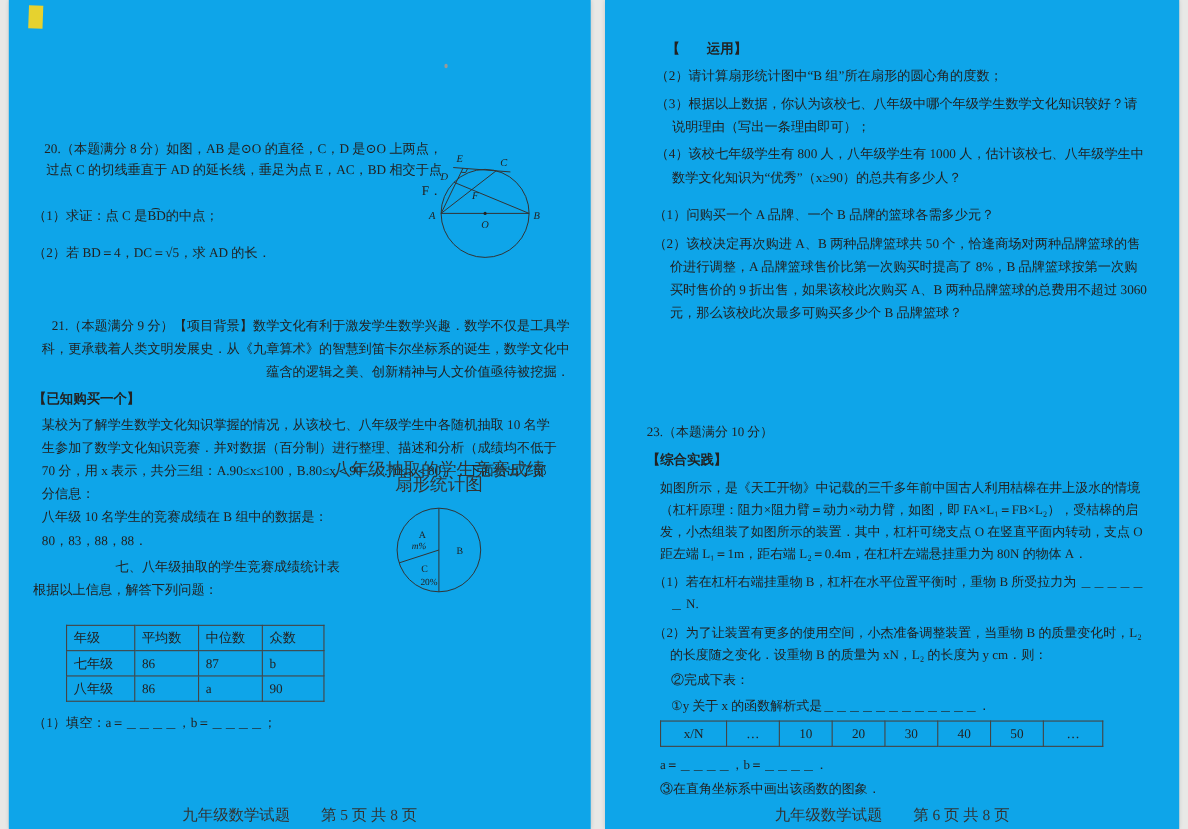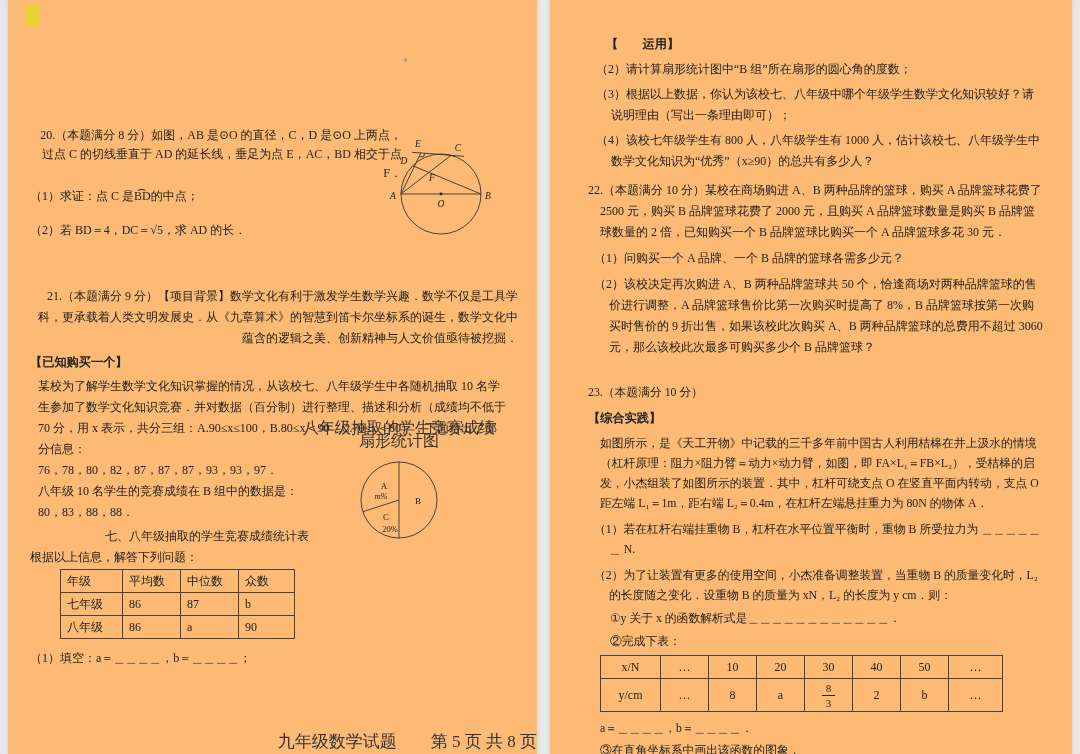--- a/index.html
+++ b/index.html
@@ -2,21 +2,21 @@
 <html><head>
 <meta charset="utf-8">
 <style>
   html,body{margin:0;padding:0;}
   body{
     width:1080px;height:754px;position:relative;overflow:hidden;
     background:#e8e8e6;color:#222;
     font-family:"Liberation Serif","DejaVu Serif",serif;
   }
   .canvas{position:absolute;inset:0;}
-  .page{position:absolute;top:0;height:754px;background:#fdba74;box-shadow:0 0 4px rgba(0,0,0,.14);}
+  .page{position:absolute;top:0;height:754px;background:#0ea5e9;box-shadow:0 0 4px rgba(0,0,0,.14);}
   .page-left{left:8px;width:529px;}
   .page-right{left:550px;width:522px;}
 
   p{margin:0;font-size:12px;line-height:21px;}
   .blk{position:absolute;}
   .hang8{padding-left:8px;text-indent:-8px;text-align:right;}
   .hang12{padding-left:12px;text-indent:-12px;}
   .hang15{padding-left:15px;text-indent:-15px;}
   .bold-head{font-weight:700;font-family:"Liberation Sans","DejaVu Sans",sans-serif;font-size:12.2px;}
 
@@ -27,21 +27,21 @@
   #q20 .it2{margin-top:15px;}
   #q20-fig{left:376px;top:128px;width:124px;height:118px;}
 
   #q21{left:22px;top:286px;width:488px;}
   #q21 .sec-title{margin:3px 0;}
   #q21 .survey{margin-left:8px;width:470px;}
   #q21 .score-line{margin-left:8px;width:272px;}
   #q21 .table-title{margin:3px 0 0 75px;}
   #q21 .fill-item{margin-top:9px;}
 
-  .stats-table{border-collapse:collapse;margin:1px 0 0 30px;}
+  .stats-table{border-collapse:collapse;margin:21px 0 0 30px;}
   .stats-table td{border:1px solid #444;font-size:12px;height:22px;padding:0 6px;line-height:14px;}
 
   #pie-block{left:292px;top:421px;width:198px;}
   .pie-caption{font-size:16px;line-height:13px;text-align:center;color:#333;}
   .pie-svg{display:block;margin:4px auto 0;}
 
   
   #r-run{left:40px;top:34px;width:452px;}
   #r-run .sec-title{margin-left:16px;}
   #r-run .q-item{margin:4px 0 0 6px;}
@@ -56,21 +56,21 @@
   #r-q23 .ab-line{margin:6px 0 0 12px;}
   #r-q23 .draw-line{margin:2px 0 0 12px;}
 
   .func-table{border-collapse:collapse;table-layout:fixed;margin:4px 0 0 12px;}
   .func-table td{border:1px solid #444;font-size:12px;text-align:center;height:22px;padding:0;}
   .ft-row2 td{height:32px;}
   .frac{display:inline-flex;flex-direction:column;align-items:center;vertical-align:middle;line-height:12px;font-size:11px;}
   .frac-num{border-bottom:1px solid #222;padding:0 4px 1px;}
   .frac-den{padding-top:1px;}
 
-  .page-footer{position:absolute;top:735px;left:0;width:100%;text-align:right;font-size:17px;color:#333;line-height:14px;}
+  .page-footer{position:absolute;top:735px;left:0;width:100%;text-align:center;font-size:14px;color:#333;line-height:14px;}
 
   .corner-mark{position:absolute;left:18px;top:5px;width:13px;height:21px;background:#e6d22f;transform:rotate(2deg);}
   .scan-speck{position:absolute;left:396px;top:58px;width:3px;height:4px;background:#9a9a98;border-radius:50%;}
 
   svg line,svg circle.outline,svg path,svg polyline{stroke:#333;stroke-width:0.9;fill:none;}
   svg text{fill:#222;font-family:"Liberation Serif","DejaVu Serif",serif;}
 </style>
 </head>
 <body>
 
@@ -103,21 +103,20 @@
         <text x="9" y="71" font-size="9.5" font-style="italic" text-anchor="middle">A</text>
         <text x="104" y="71" font-size="9.5" font-style="italic" text-anchor="middle">B</text>
         <text x="57" y="79" font-size="9.5" font-style="italic" text-anchor="middle">O</text>
       </svg>
     </div>
 
     <section class="blk" id="q21">
       <p class="hang8">21.（本题满分 9 分）【项目背景】数学文化有利于激发学生数学兴趣．数学不仅是工具学科，更承载着人类文明发展史．从《九章算术》的智慧到笛卡尔坐标系的诞生，数学文化中蕴含的逻辑之美、创新精神与人文价值亟待被挖掘．</p>
       <p class="sec-title bold-head">【已知购买一个】</p>
       <p class="survey">某校为了解学生数学文化知识掌握的情况，从该校七、八年级学生中各随机抽取 10 名学生参加了数学文化知识竞赛．并对数据（百分制）进行整理、描述和分析（成绩均不低于 70 分，用 x 表示，共分三组：A.90≤x≤100，B.80≤x＜90，C.70≤x＜80），下面给出了部分信息：</p>
-      <p class="score-line">76，78，80，82，87，87，87，93，93，97．</p>
       <p class="score-line">八年级 10 名学生的竞赛成绩在 B 组中的数据是：</p>
       <p class="score-line">80，83，88，88．</p>
       <p class="table-title">七、八年级抽取的学生竞赛成绩统计表</p>
       <p>根据以上信息，解答下列问题：</p>
 
       <table class="stats-table">
         <colgroup>
             <col style="width:62px">
             <col style="width:58px">
             <col style="width:58px">
@@ -169,33 +168,32 @@
   <div class="page page-right">
 
     <section class="blk" id="r-run">
       <p class="sec-title bold-head">【　　运用】</p>
       <p class="q-item hang15">（2）请计算扇形统计图中“B 组”所在扇形的圆心角的度数；</p>
       <p class="q-item hang15">（3）根据以上数据，你认为该校七、八年级中哪个年级学生数学文化知识较好？请说明理由（写出一条理由即可）；</p>
       <p class="q-item hang15">（4）该校七年级学生有 800 人，八年级学生有 1000 人，估计该校七、八年级学生中数学文化知识为“优秀”（x≥90）的总共有多少人？</p>
     </section>
 
     <section class="blk" id="r-q22">
-      <p class="hang12">22.（本题满分 10 分）某校在商场购进 A、B 两种品牌的篮球，购买 A 品牌篮球花费了 2500 元，购买 B 品牌篮球花费了 2000 元，且购买 A 品牌篮球数量是购买 B 品牌篮球数量的 2 倍，已知购买一个 B 品牌篮球比购买一个 A 品牌篮球多花 30 元．</p>
       <p class="q-item hang15">（1）问购买一个 A 品牌、一个 B 品牌的篮球各需多少元？</p>
       <p class="q-item hang15">（2）该校决定再次购进 A、B 两种品牌篮球共 50 个，恰逢商场对两种品牌篮球的售价进行调整，A 品牌篮球售价比第一次购买时提高了 8%，B 品牌篮球按第一次购买时售价的 9 折出售，如果该校此次购买 A、B 两种品牌篮球的总费用不超过 3060 元，那么该校此次最多可购买多少个 B 品牌篮球？</p>
     </section>
 
     <section class="blk" id="r-q23">
       <p>23.（本题满分 10 分）</p>
       <p class="sec-title bold-head">【综合实践】</p>
       <p class="body-text">如图所示，是《天工开物》中记载的三千多年前中国古人利用桔槔在井上汲水的情境（杠杆原理：阻力×阻力臂＝动力×动力臂，如图，即 FA×L₁＝FB×L₂），受桔槔的启发，小杰组装了如图所示的装置．其中，杠杆可绕支点 O 在竖直平面内转动，支点 O 距左端 L₁＝1m，距右端 L₂＝0.4m，在杠杆左端悬挂重力为 80N 的物体 A．</p>
       <p class="q-item hang15">（1）若在杠杆右端挂重物 B，杠杆在水平位置平衡时，重物 B 所受拉力为 ＿＿＿＿＿＿ N.</p>
       <p class="q-item hang15">（2）为了让装置有更多的使用空间，小杰准备调整装置，当重物 B 的质量变化时，L₂ 的长度随之变化．设重物 B 的质量为 xN，L₂ 的长度为 y cm．则：</p>
+      <p class="sub-item">②完成下表：</p>
       <p class="sub-item">①y 关于 x 的函数解析式是＿＿＿＿＿＿＿＿＿＿＿＿．</p>
-      <p class="sub-item">②完成下表：</p>
 
       <table class="func-table">
         <colgroup>
           <col style="width:60px">
             <col style="width:48px">
             <col style="width:48px">
             <col style="width:48px">
           <col style="width:48px">
             <col style="width:48px">
             <col style="width:48px">
@@ -205,37 +203,23 @@
         <tr class="ft-row1">
           <td>x/N</td>
           <td>…</td>
           <td>10</td>
           <td>20</td>
           <td>30</td>
           <td>40</td>
           <td>50</td>
           <td>…</td>
         </tr>
-        <tr class="ft-row2">
-          <td>y/cm</td>
-          <td>…</td>
-          <td>8</td>
-          <td>a</td>
-          <td>
-            <span class="frac">
-              <span class="frac-num">8</span>
-              <span class="frac-den">3</span>
-            </span>
-          </td>
-          <td>2</td>
-          <td>b</td>
-          <td>…</td>
-        </tr>
         </tbody>
       </table>
 
       <p class="ab-line">a＝＿＿＿＿，b＝＿＿＿＿．</p>
       <p class="draw-line">③在直角坐标系中画出该函数的图象．</p>
     </section>
 
+    <div class="page-footer">九年级数学试题　　第 6 页 共 8 页</div>
   </div>
 
 </div>
 
 </body></html>

